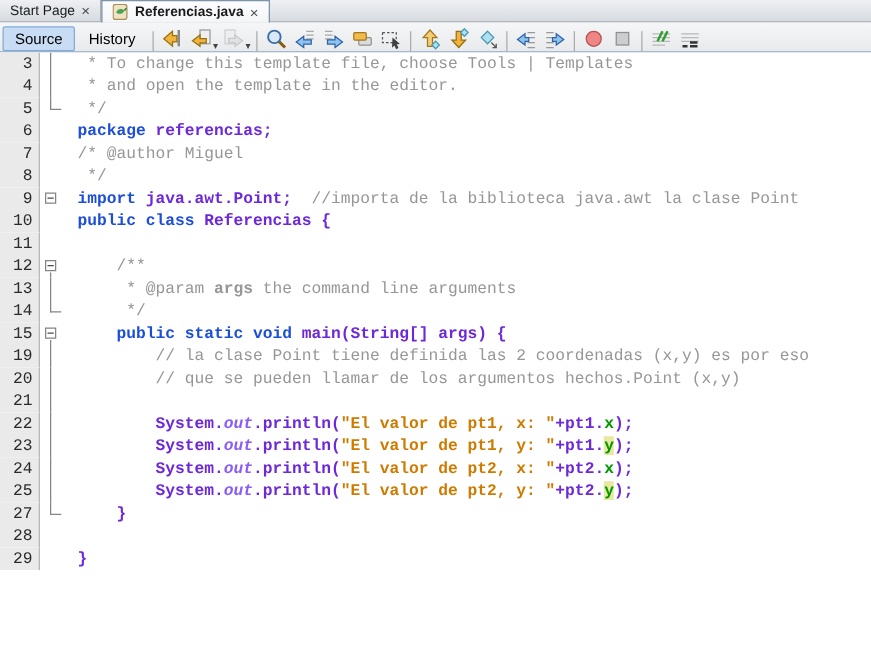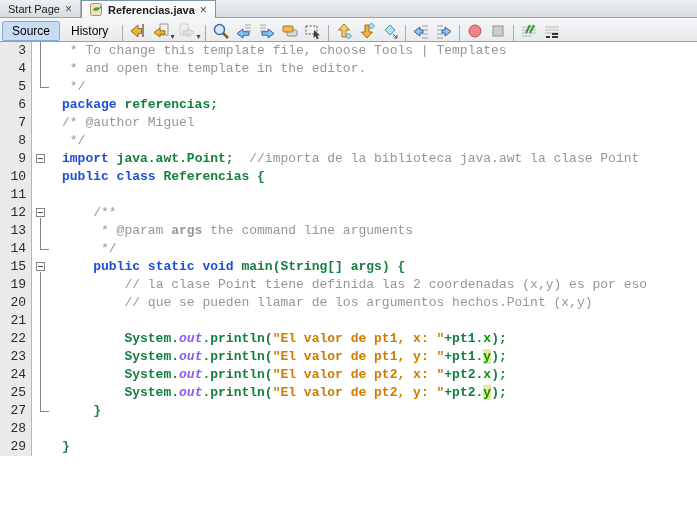--- a/index.html
+++ b/index.html
@@ -57,21 +57,21 @@
     text-align:right;padding-right:5px;color:#2b2b2b;box-sizing:content-box;
   }
   .fold{position:relative;width:28px;flex:none;}
   .fold.line::before{content:'';position:absolute;left:8px;top:0;bottom:0;width:1px;background:#848484;}
   .fold.end::before{content:'';position:absolute;left:8px;top:0;height:10px;width:1px;background:#848484;}
   .fold.end::after{content:'';position:absolute;left:8px;top:9px;width:9px;height:1px;background:#848484;}
   .fold.box-open::before{content:'';position:absolute;left:8px;top:14px;bottom:0;width:1px;background:#848484;}
   .foldbox{position:absolute;left:4px;top:4px;width:9px;height:9px;border:1px solid #848484;background:#fff;box-sizing:border-box;}
   .foldbox::before{content:'';position:absolute;left:1px;top:3px;width:5px;height:1px;background:#4d4d4d;}
   .code{flex:1;white-space:pre;padding-left:2px;}
-  .seg-p{color:#15803d;font-weight:bold;}
+  .seg-p{color:#6d28d9;font-weight:bold;}
   .seg-k{color:#1d4ed8;font-weight:bold;}
   .seg-c{color:#969696;}
   .seg-cb{color:#969696;font-weight:bold;}
   .seg-s{color:#ce7b00;font-weight:bold;}
   .seg-f{color:#009900;font-weight:bold;}
   .seg-fh{color:#009900;font-weight:bold;background:#e9e8a2;}
   .seg-o{color:#8b5cf6;font-weight:bold;font-style:italic;}
   svg{display:block;}
 </style>
 </head>

